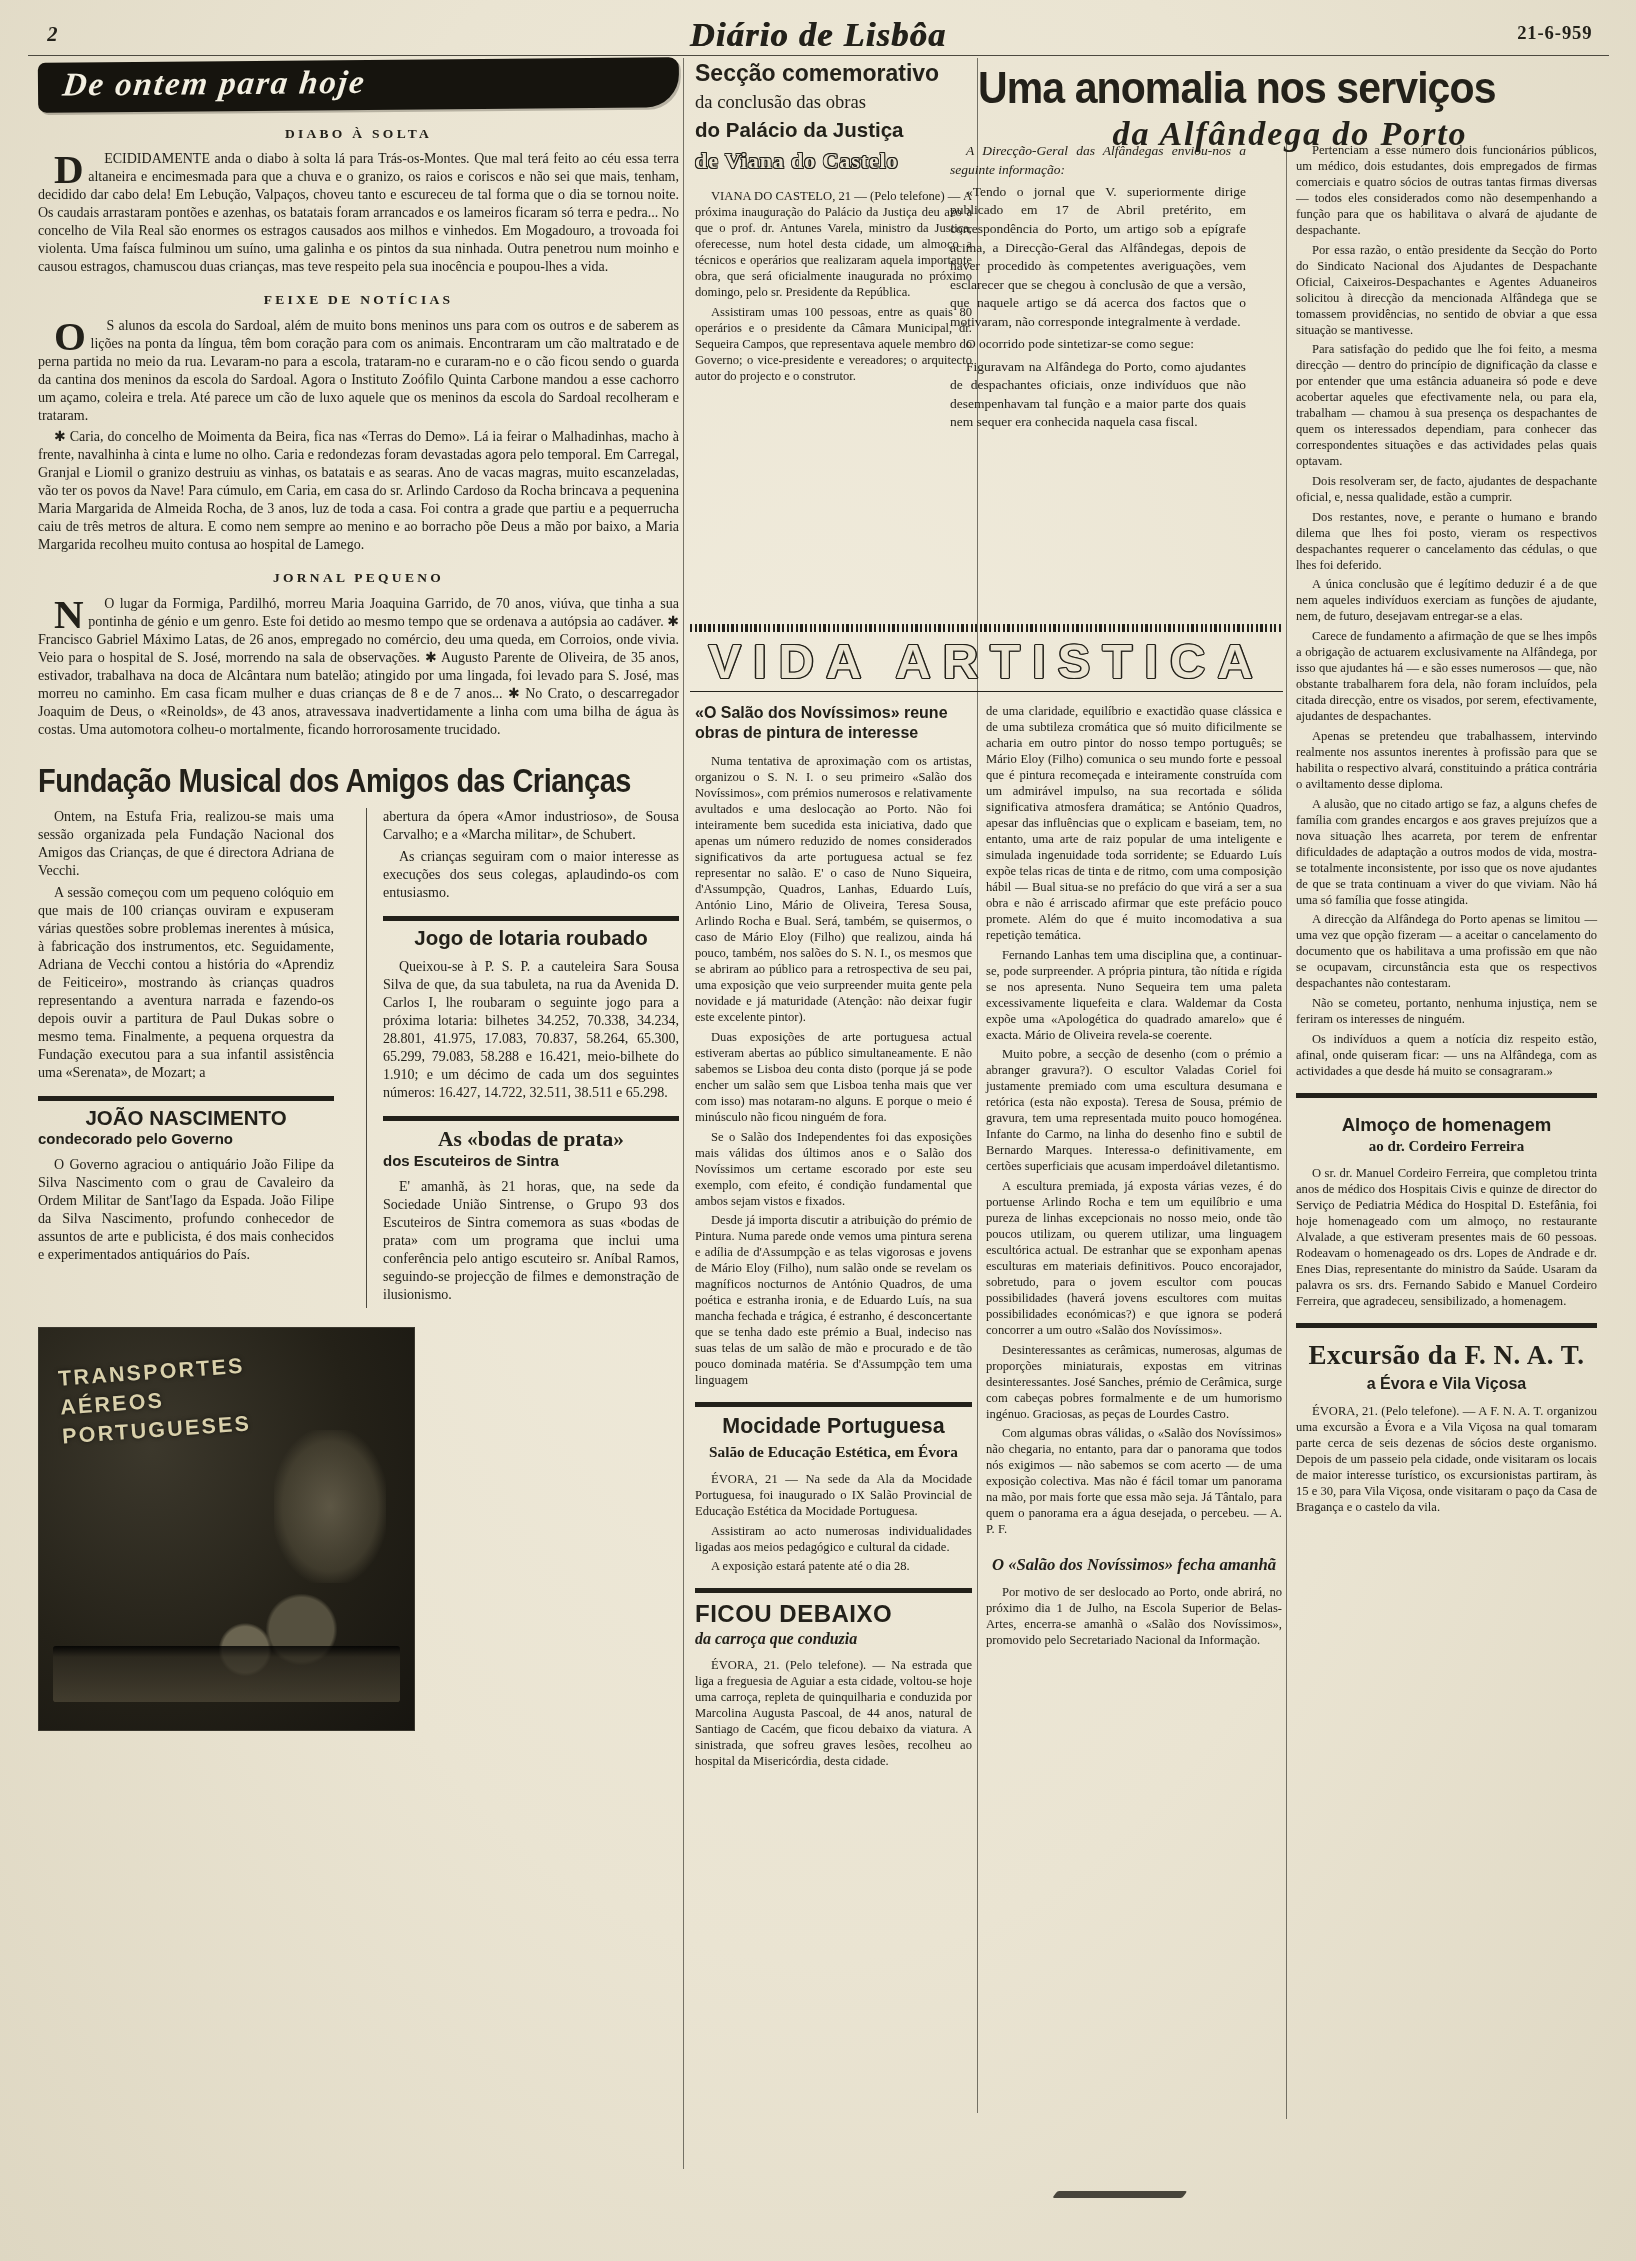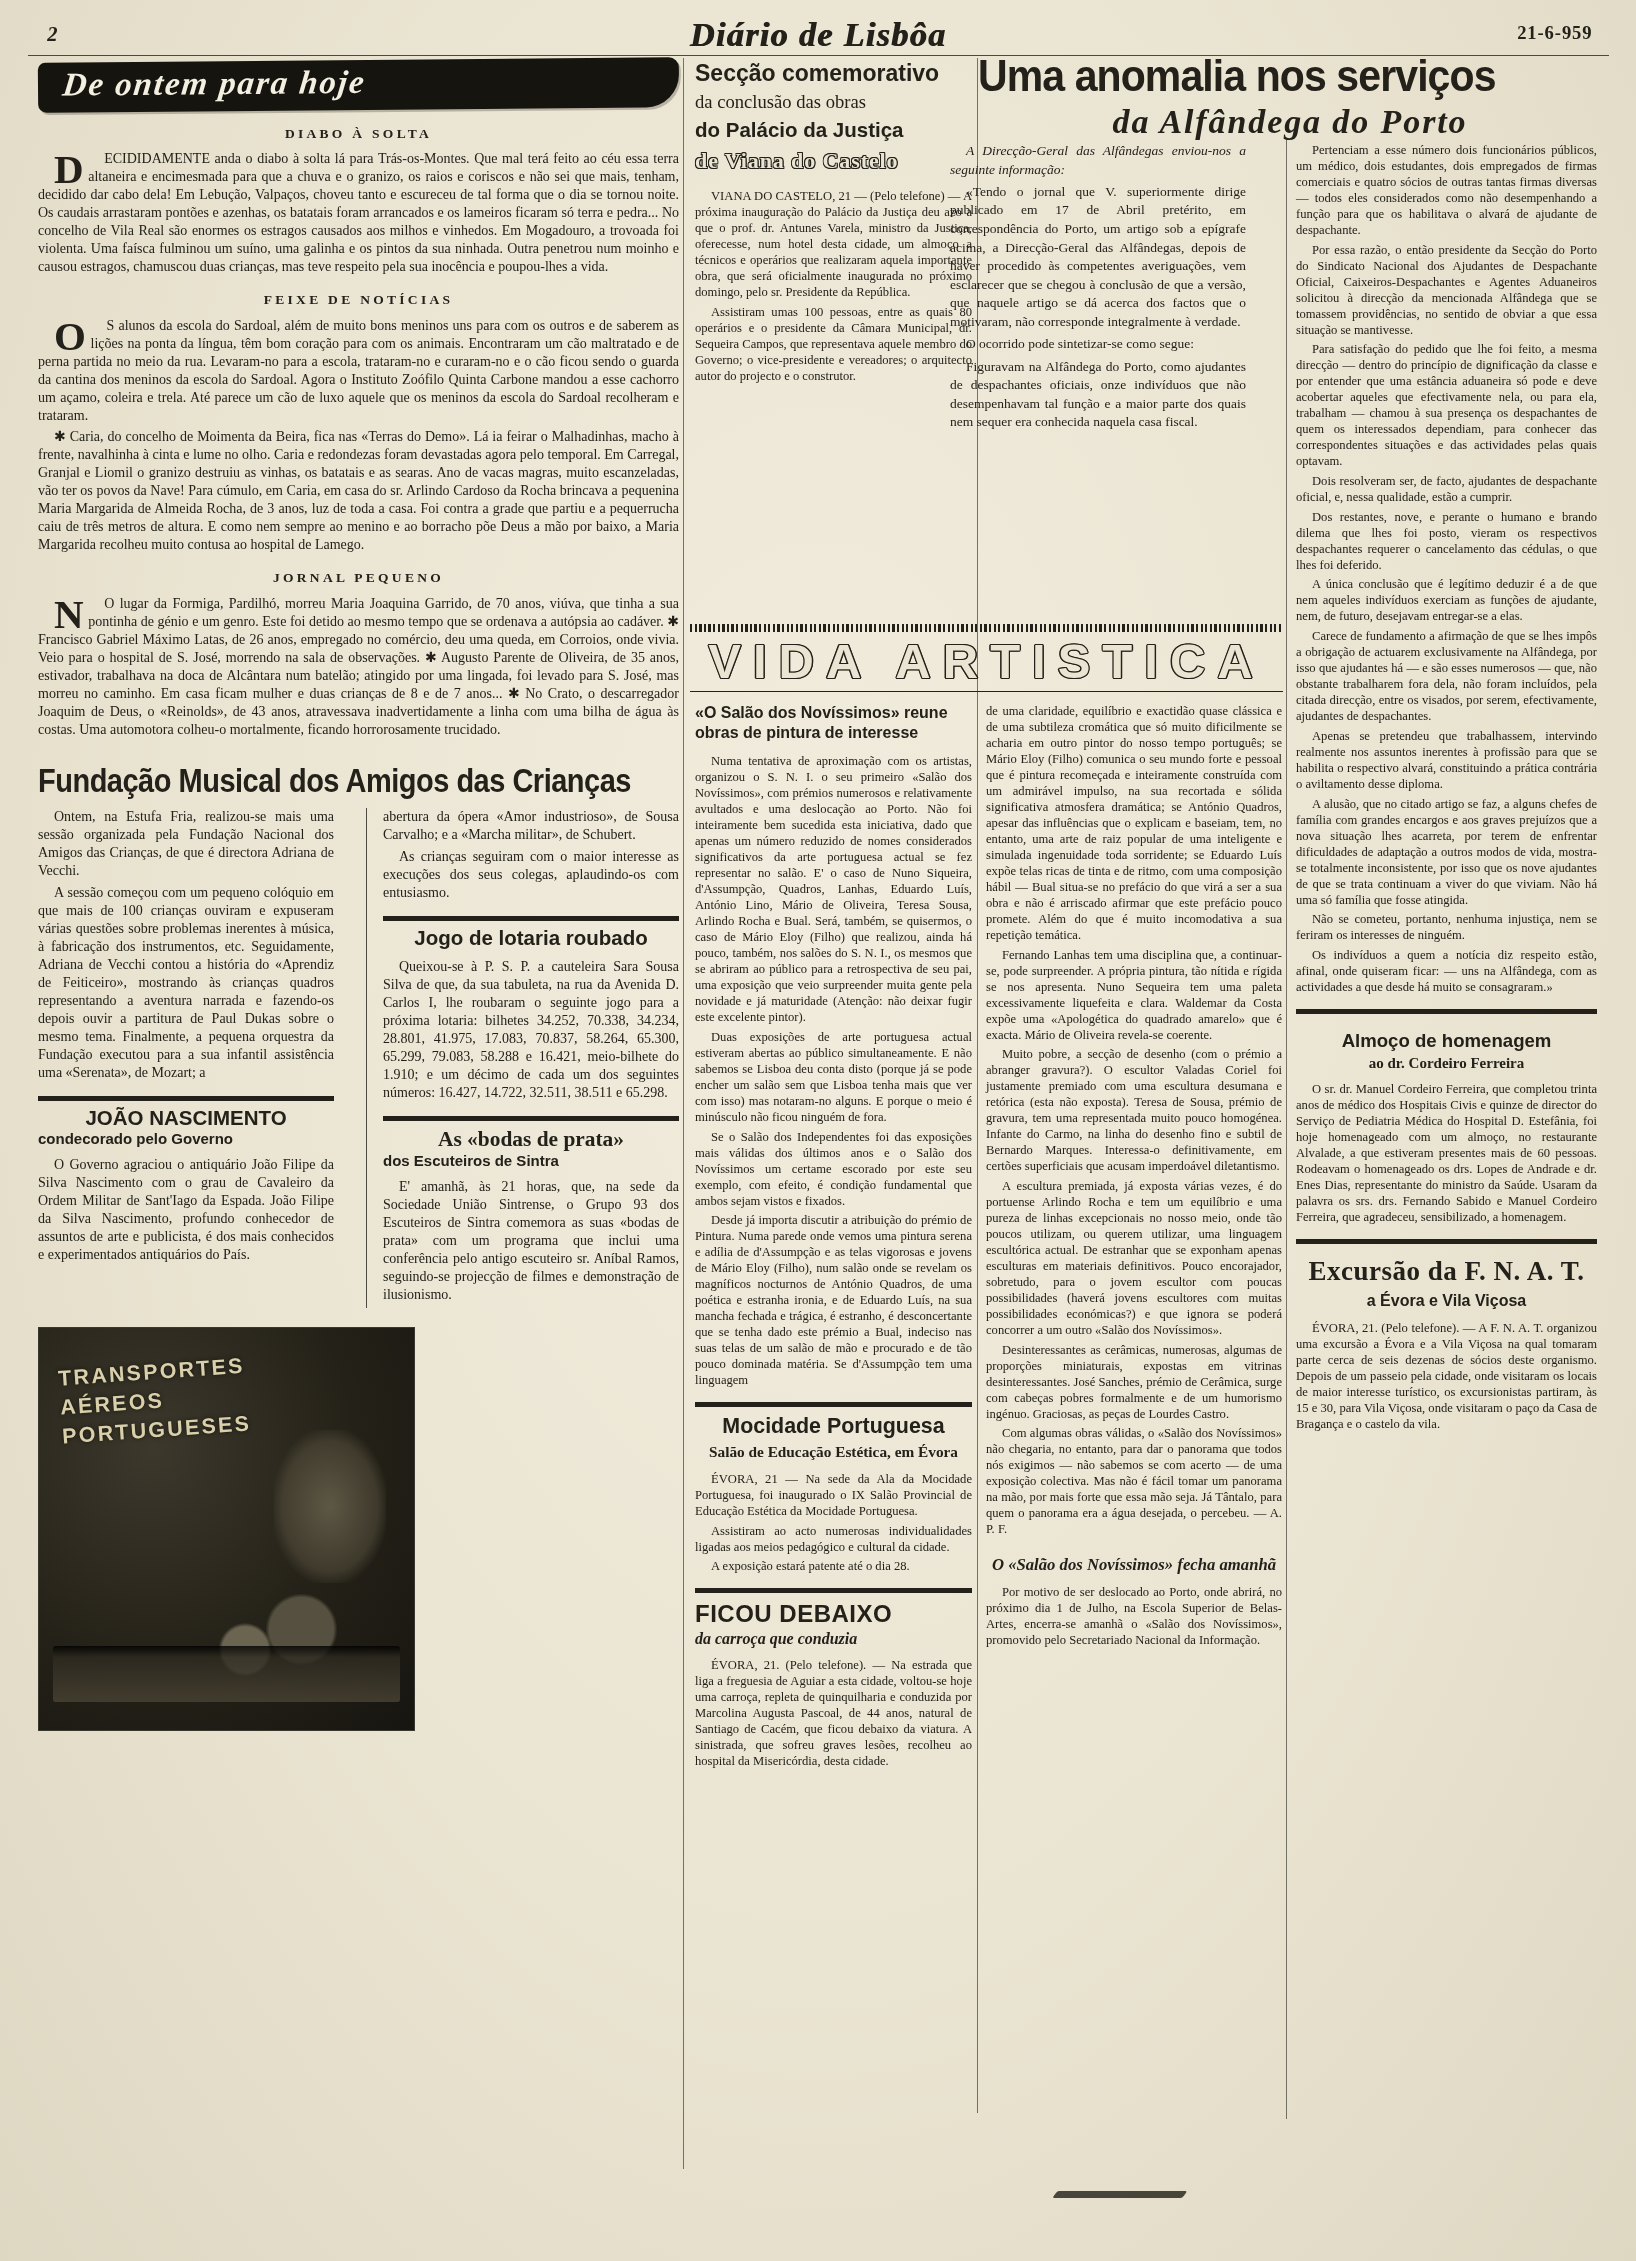--- a/index.html
+++ b/index.html
@@ -78,21 +78,21 @@
     font-size:49px;letter-spacing:12px;line-height:1.05;
     color:var(--paper);
     text-shadow:-1.4px 0 var(--ink),1.4px 0 var(--ink),0 -1.4px var(--ink),0 1.4px var(--ink),
       -0.9px -0.9px var(--ink),0.9px 0.9px var(--ink),-0.9px 0.9px var(--ink),0.9px -0.9px var(--ink);}
   .vida-under{border-top:1.4px solid var(--ink);margin-top:3.7px;}
   
   .col-m1b{position:absolute;left:695px;top:703px;width:277px;}
   .col-m2b{position:absolute;left:986px;top:703px;width:296px;}
   .salao-head{font-family:"Liberation Sans",sans-serif;font-weight:bold;font-size:16px;line-height:1.25;margin-bottom:10.2px;}
   
-  .anomalia-head{position:absolute;left:978px;top:54px;width:624px;}
+  .anomalia-head{position:absolute;left:978px;top:66px;width:624px;}
   .anom-h1{font-family:"Liberation Sans",sans-serif;font-weight:bold;font-size:41px;line-height:1;
     letter-spacing:-0.9px;transform:scaleY(1.1);transform-origin:left top;white-space:nowrap;}
   .anom-h2{font-weight:bold;font-style:italic;font-size:34px;text-align:center;margin-top:8.4px;letter-spacing:1.9px;}
   .col-m2top{position:absolute;left:950px;top:142px;width:296px;}
   .col-m2top p.body{font-size:13.5px;line-height:18.6px;}
   .col-right{position:absolute;left:1296px;top:142px;width:301px;}
   
   .moc-h1{font-family:"Liberation Sans",sans-serif;font-weight:bold;font-size:21.4px;text-align:center;margin-top:18.6px;}
   .moc-h2{font-weight:bold;font-size:15.3px;text-align:center;margin:3.7px 0 9.3px;line-height:1.25;}
   .ficou-h1{font-family:"Liberation Sans",sans-serif;font-weight:bold;font-size:24px;margin-top:16px;letter-spacing:0.5px;}
@@ -197,20 +197,21 @@
   <section class="col-right">
     <p class="body">Pertenciam a esse número dois funcionários públicos, um médico, dois estudantes, dois empregados de firmas comerciais e quatro sócios de outras tantas firmas diversas — todos eles considerados como não desempenhando a função para que os habilitava o alvará de ajudante de despachante.</p>
     <p class="body">Por essa razão, o então presidente da Secção do Porto do Sindicato Nacional dos Ajudantes de Despachante Oficial, Caixeiros-Despachantes e Agentes Aduaneiros solicitou à direcção da mencionada Alfândega que se tomassem providências, no sentido de obviar a que essa situação se mantivesse.</p>
     <p class="body">Para satisfação do pedido que lhe foi feito, a mesma direcção — dentro do princípio de dignificação da classe e por entender que uma estância aduaneira só pode e deve acobertar aqueles que efectivamente nela, ou para ela, trabalham — chamou à sua presença os despachantes de quem os interessados dependiam, para conhecer das correspondentes situações e das actividades pelas quais optavam.</p>
     <p class="body">Dois resolveram ser, de facto, ajudantes de despachante oficial, e, nessa qualidade, estão a cumprir.</p>
     <p class="body">Dos restantes, nove, e perante o humano e brando dilema que lhes foi posto, vieram os respectivos despachantes requerer o cancelamento das cédulas, o que lhes foi deferido.</p>
     <p class="body">A única conclusão que é legítimo deduzir é a de que nem aqueles indivíduos exerciam as funções de ajudante, nem, de futuro, desejavam entregar-se a elas.</p>
     <p class="body">Carece de fundamento a afirmação de que se lhes impôs a obrigação de actuarem exclusivamente na Alfândega, por isso que ajudantes há — e são esses numerosos — que, não obstante trabalharem fora dela, não foram incluídos, pela citada direcção, entre os visados, por serem, efectivamente, ajudantes de despachantes.</p>
     <p class="body">Apenas se pretendeu que trabalhassem, intervindo realmente nos assuntos inerentes à profissão para que se habilita o respectivo alvará, constituindo a prática contrária o aviltamento desse diploma.</p>
     <p class="body">A alusão, que no citado artigo se faz, a alguns chefes de família com grandes encargos e aos graves prejuízos que a nova situação lhes acarreta, por terem de enfrentar dificuldades de adaptação a outros modos de vida, mostra-se totalmente inconsistente, por isso que os nove ajudantes de que se trata continuam a viver do que viviam. Não há uma só família que fosse atingida.</p>
+    <p class="body">A direcção da Alfândega do Porto apenas se limitou — uma vez que opção fizeram — a aceitar o cancelamento do documento que os habilitava a uma profissão em que não se ocupavam, circunstância esta que os respectivos despachantes não contestaram.</p>
     <p class="body">Não se cometeu, portanto, nenhuma injustiça, nem se feriram os interesses de ninguém.</p>
     <p class="body">Os indivíduos a quem a notícia diz respeito estão, afinal, onde quiseram ficar: — uns na Alfândega, com as actividades a que desde há muito se consagraram.»</p>
 
     <div class="rule-tt"></div>
     <h3 class="hom-h1">Almoço de homenagem</h3>
     <h4 class="hom-h2">ao dr. Cordeiro Ferreira</h4>
     <p class="body">O sr. dr. Manuel Cordeiro Ferreira, que completou trinta anos de médico dos Hospitais Civis e quinze de director do Serviço de Pediatria Médica do Hospital D. Estefânia, foi hoje homenageado com um almoço, no restaurante Alvalade, a que estiveram presentes mais de 60 pessoas. Rodeavam o homenageado os drs. Lopes de Andrade e dr. Enes Dias, representante do ministro da Saúde. Usaram da palavra os srs. drs. Fernando Sabido e Manuel Cordeiro Ferreira, que agradeceu, sensibilizado, a homenagem.</p>
 
     <div class="rule-tt"></div>
     <h3 class="exc-h1">Excursão da F. N. A. T.</h3>

